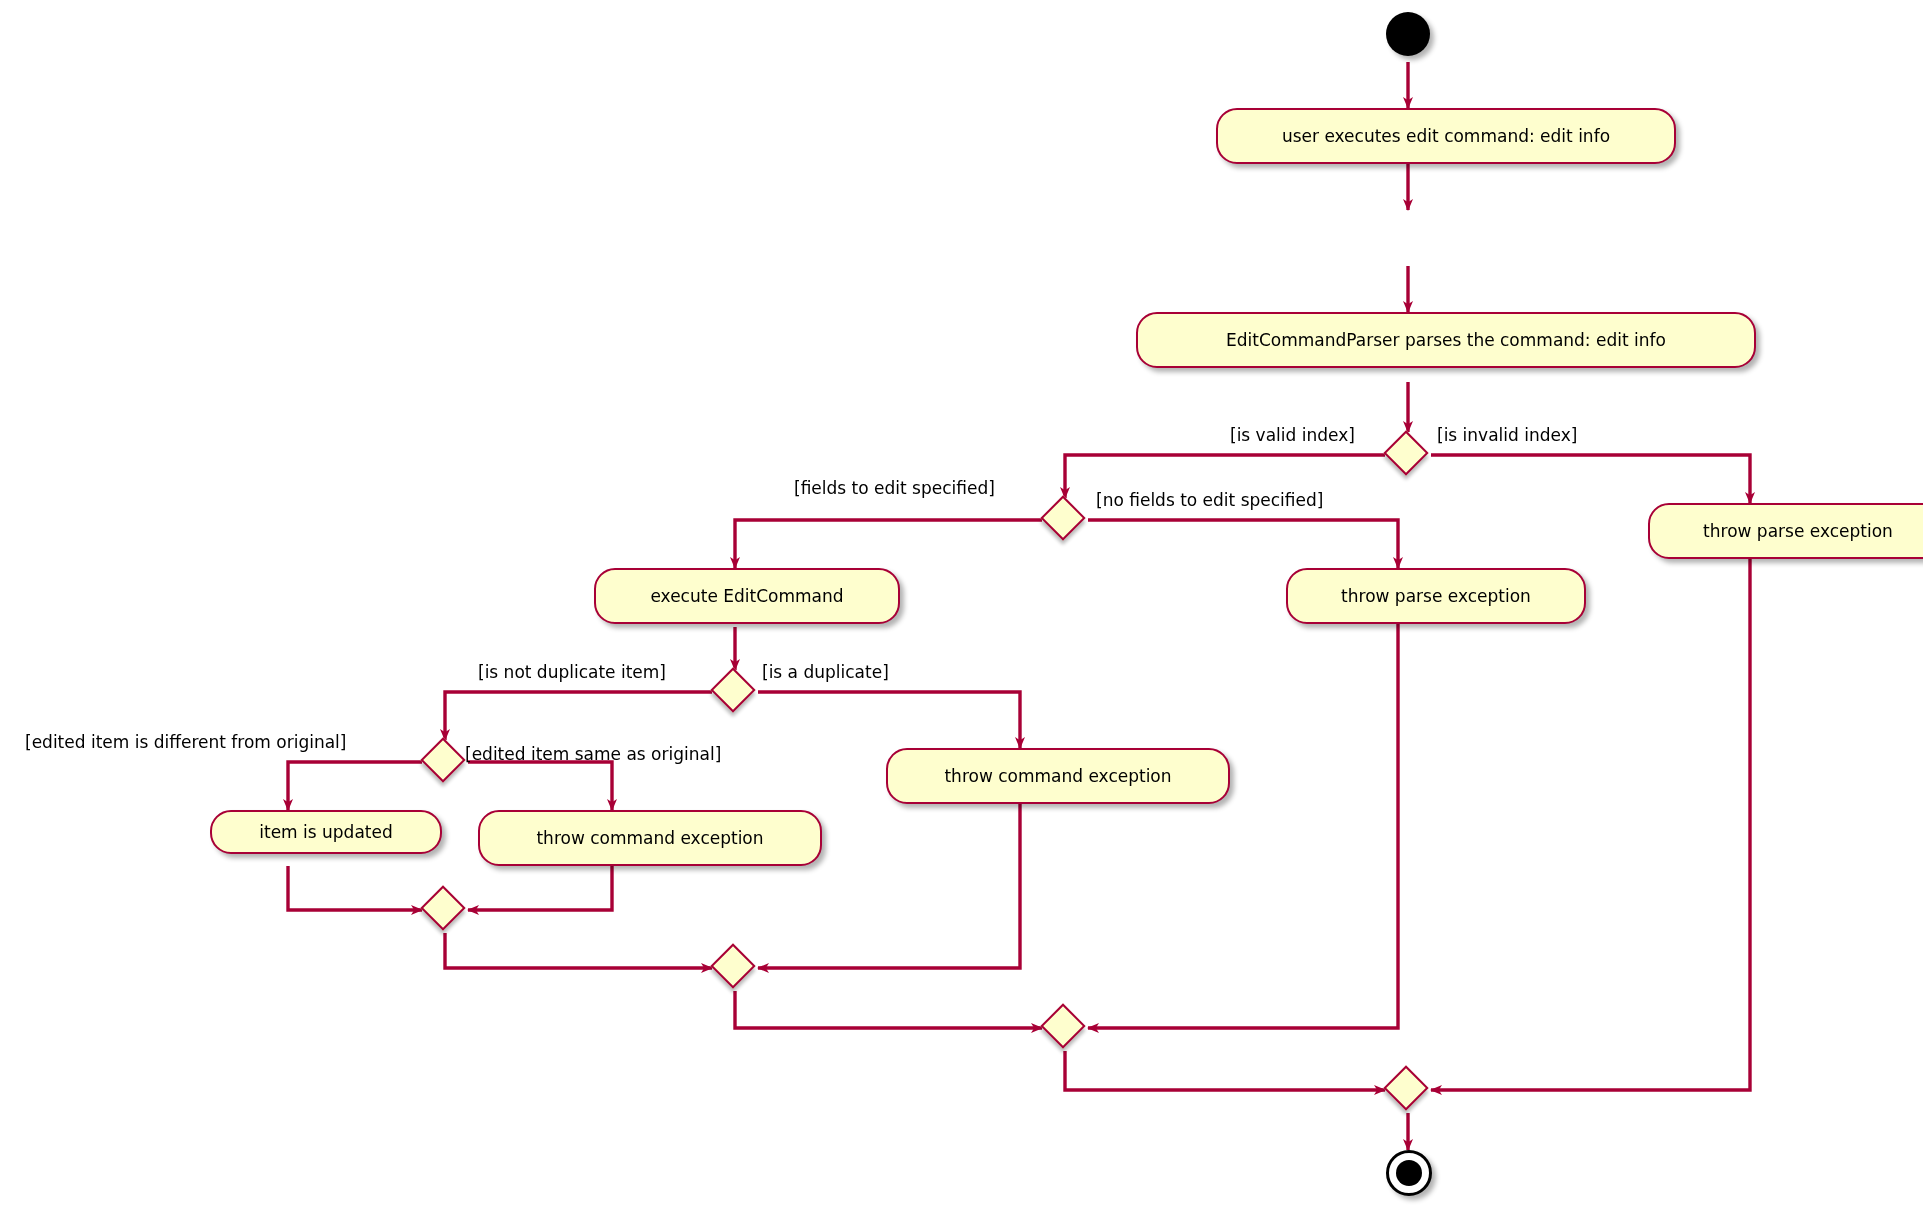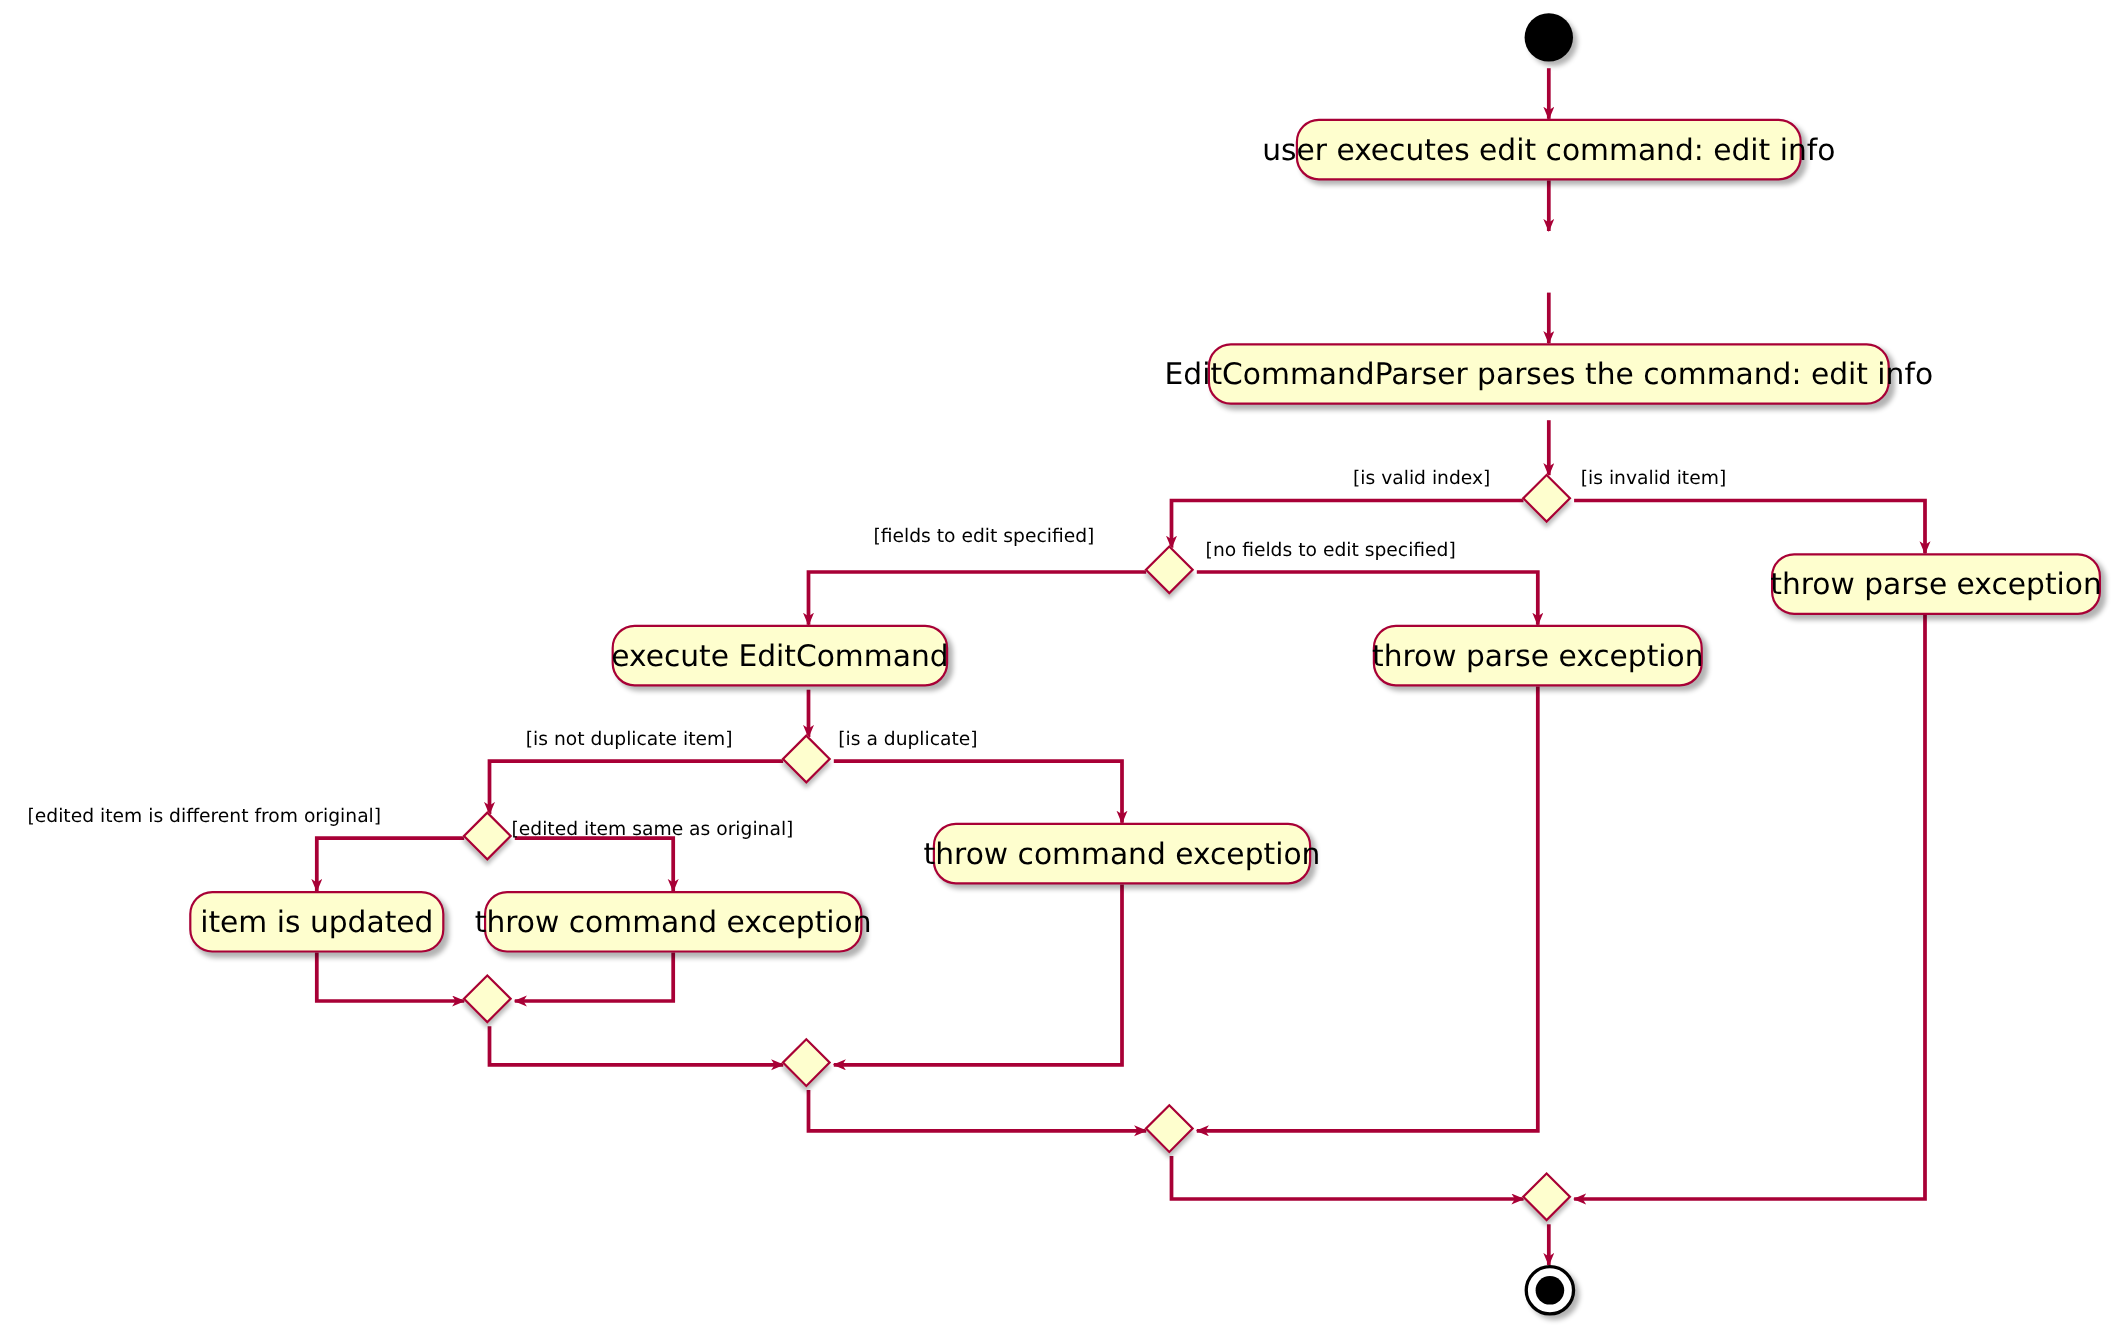--- a/index.html
+++ b/index.html
@@ -31,25 +31,26 @@
   }
   
   .activity {
     background: #FEFECE;
     border: 2.6px solid #A80036;
     border-radius: 21px;
     display: flex;
     align-items: center;
     justify-content: center;
     color: #000000;
-    font-size: 27px;
+    font-size: 17px;
     line-height: 1;
     white-space: nowrap;
     box-shadow: 4px 4px 5px rgba(0,0,0,0.30);
     padding: 0 20px;
+    margin-left: 38px;
   }
   
   .diamond {
     background: #FEFECE;
     border: 2.6px solid #A80036;
     box-sizing: border-box;
     transform: rotate(45deg);
     box-shadow: 3px 3px 4px rgba(0,0,0,0.28);
   }
   .diamond-wrap {
@@ -160,21 +161,21 @@
   <div class="node activity" style="left:1098px; top:312px; width:620px; height:56px;">EditCommandParser parses the command: edit info</div>
 
   <div class="node activity" style="left:1610px; top:503px; width:300px; height:56px;">throw parse exception</div>
 
   <div class="node activity" style="left:1248px; top:568px; width:300px; height:56px;">throw parse exception</div>
 
   <div class="node activity" style="left:556px; top:568px; width:306px; height:56px;">execute EditCommand</div>
 
   <div class="node activity" style="left:848px; top:748px; width:344px; height:56px;">throw command exception</div>
 
-  <div class="node activity" style="left:172px; top:810px; width:232px; height:56px;">item is updated</div>
+  <div class="node activity" style="left:172px; top:810px; width:232px; height:44px;">item is updated</div>
 
   <div class="node activity" style="left:440px; top:810px; width:344px; height:56px;">throw command exception</div>
 
   <div class="diamond-wrap" style="left:1385px; top:432px;">
     <div class="diamond" style="width:32px; height:32px; margin:5px;"></div>
   </div>
 
   <div class="diamond-wrap" style="left:1042px; top:497px;">
     <div class="diamond" style="width:32px; height:32px; margin:5px;"></div>
   </div>
@@ -198,21 +199,21 @@
   <div class="diamond-wrap" style="left:1042px; top:1005px;">
     <div class="diamond" style="width:32px; height:32px; margin:5px;"></div>
   </div>
 
   <div class="diamond-wrap" style="left:1385px; top:1067px;">
     <div class="diamond" style="width:32px; height:32px; margin:5px;"></div>
   </div>
 
   <div class="guard" style="left:1230px; top:427px;">[is valid index]</div>
 
-  <div class="guard" style="left:1437px; top:427px;">[is invalid item]</div>
+  <div class="guard" style="left:1437px; top:427px;">[is invalid index]</div>
 
   <div class="guard" style="left:794px; top:480px;">[fields to edit specified]</div>
 
   <div class="guard" style="left:1096px; top:492px;">[no fields to edit specified]</div>
 
   <div class="guard" style="left:478px; top:664px;">[is not duplicate item]</div>
 
   <div class="guard" style="left:762px; top:664px;">[is a duplicate]</div>
 
   <div class="guard" style="left:25px; top:734px;">[edited item is different from original]</div>

